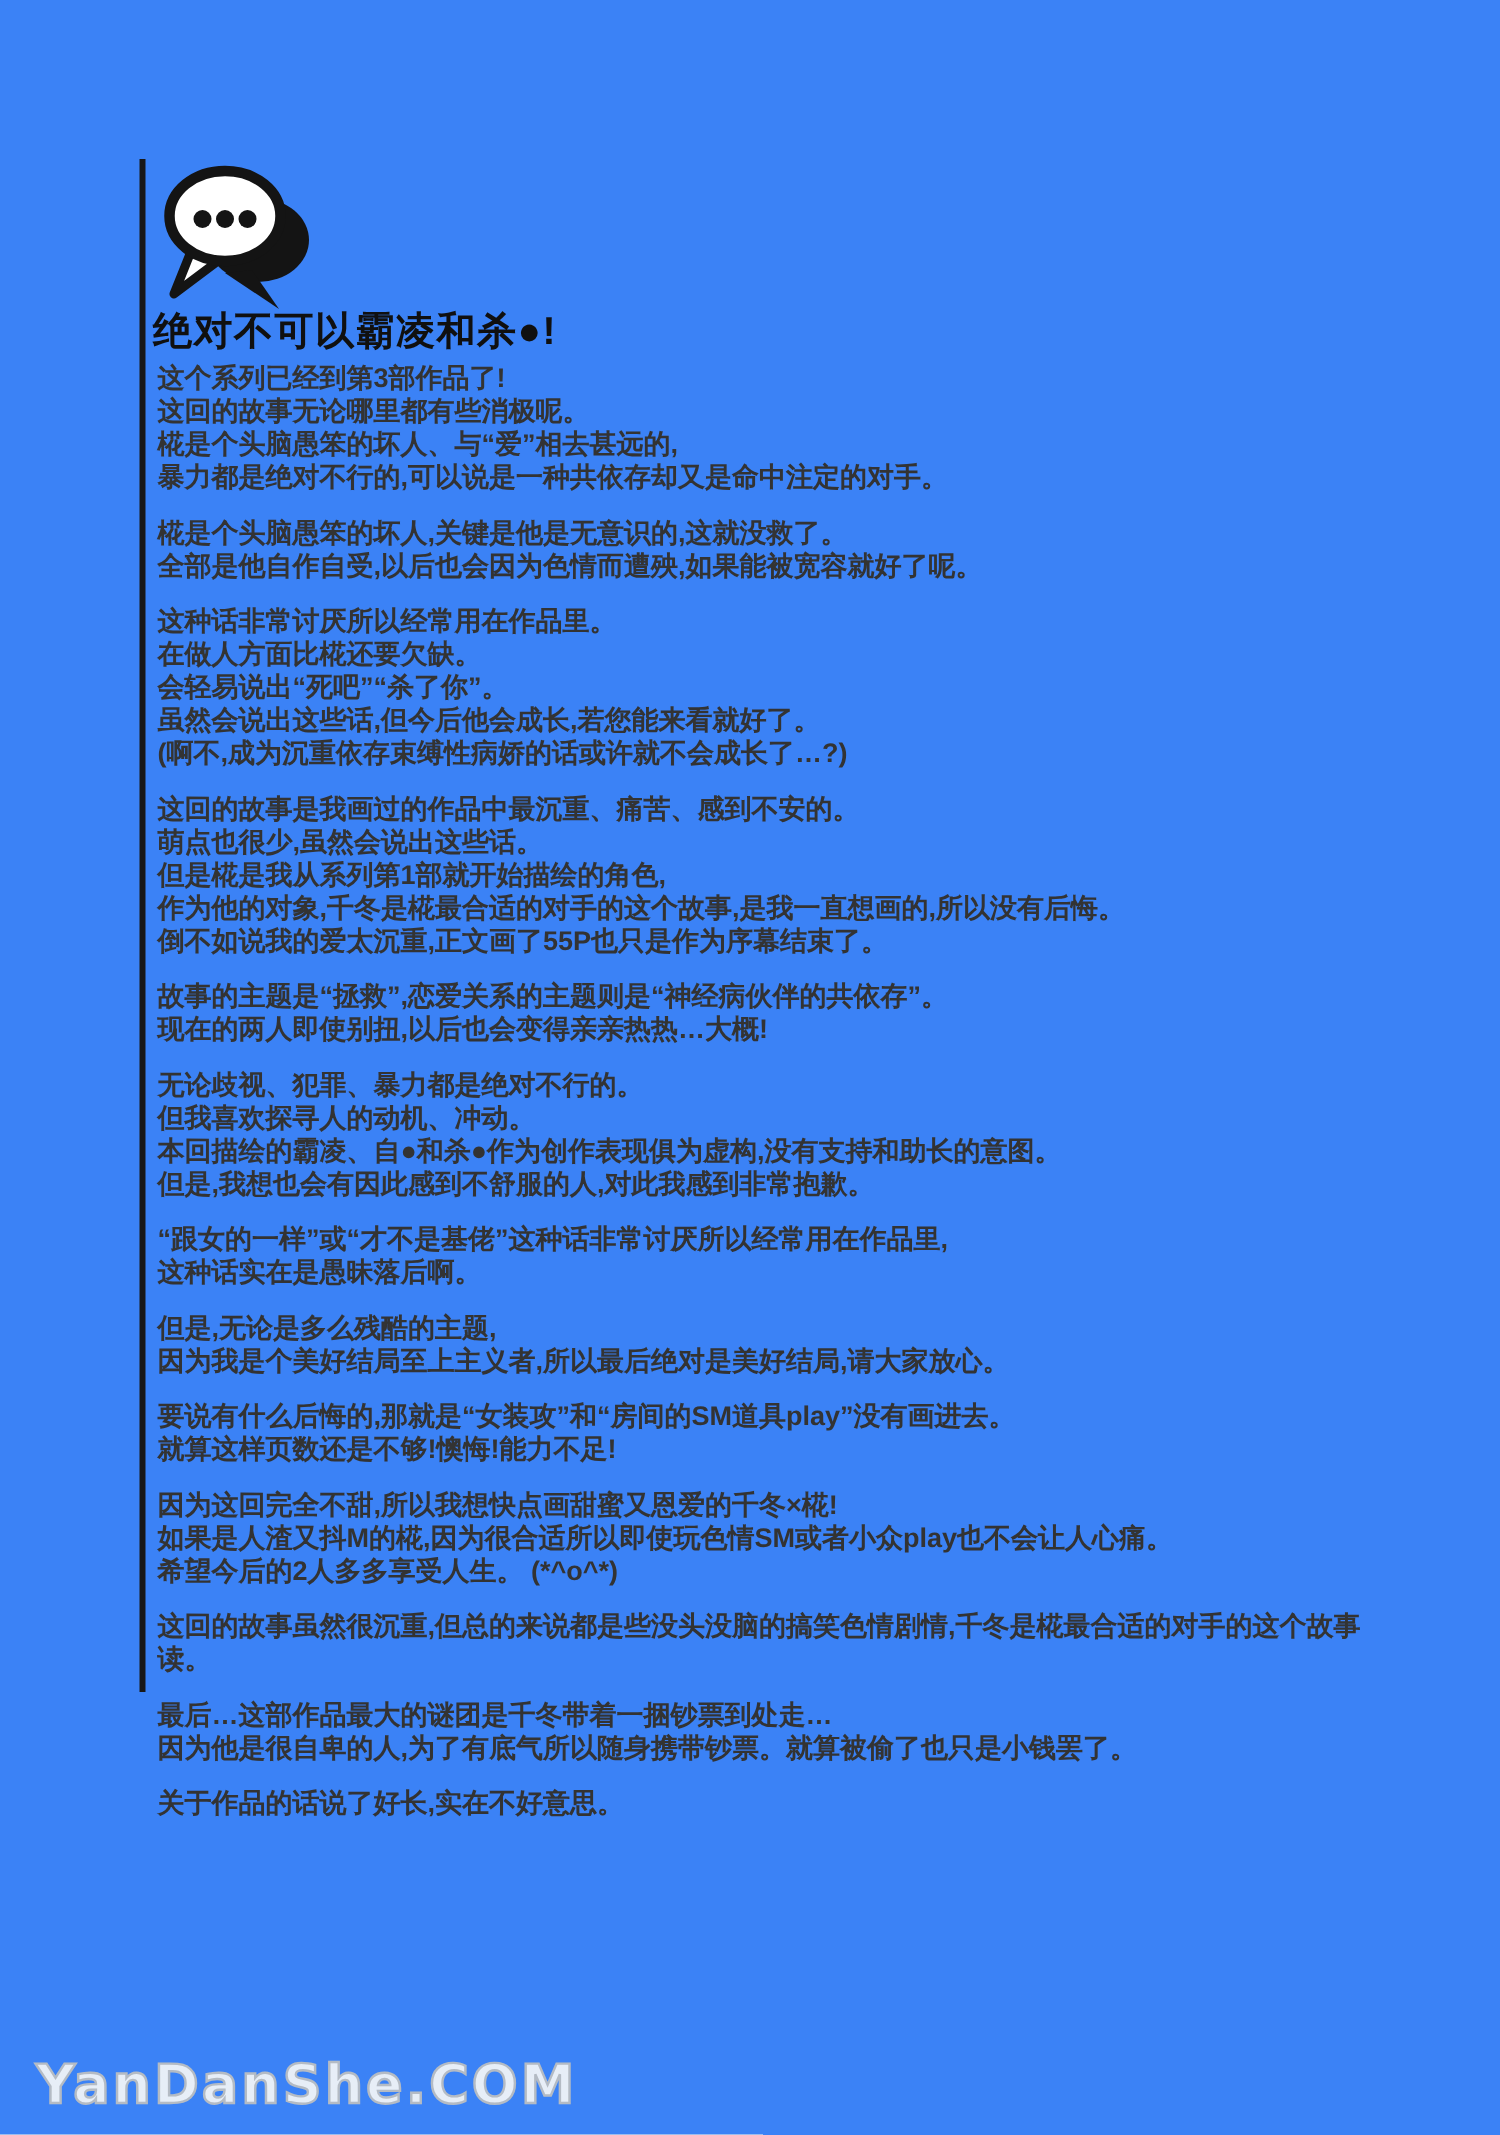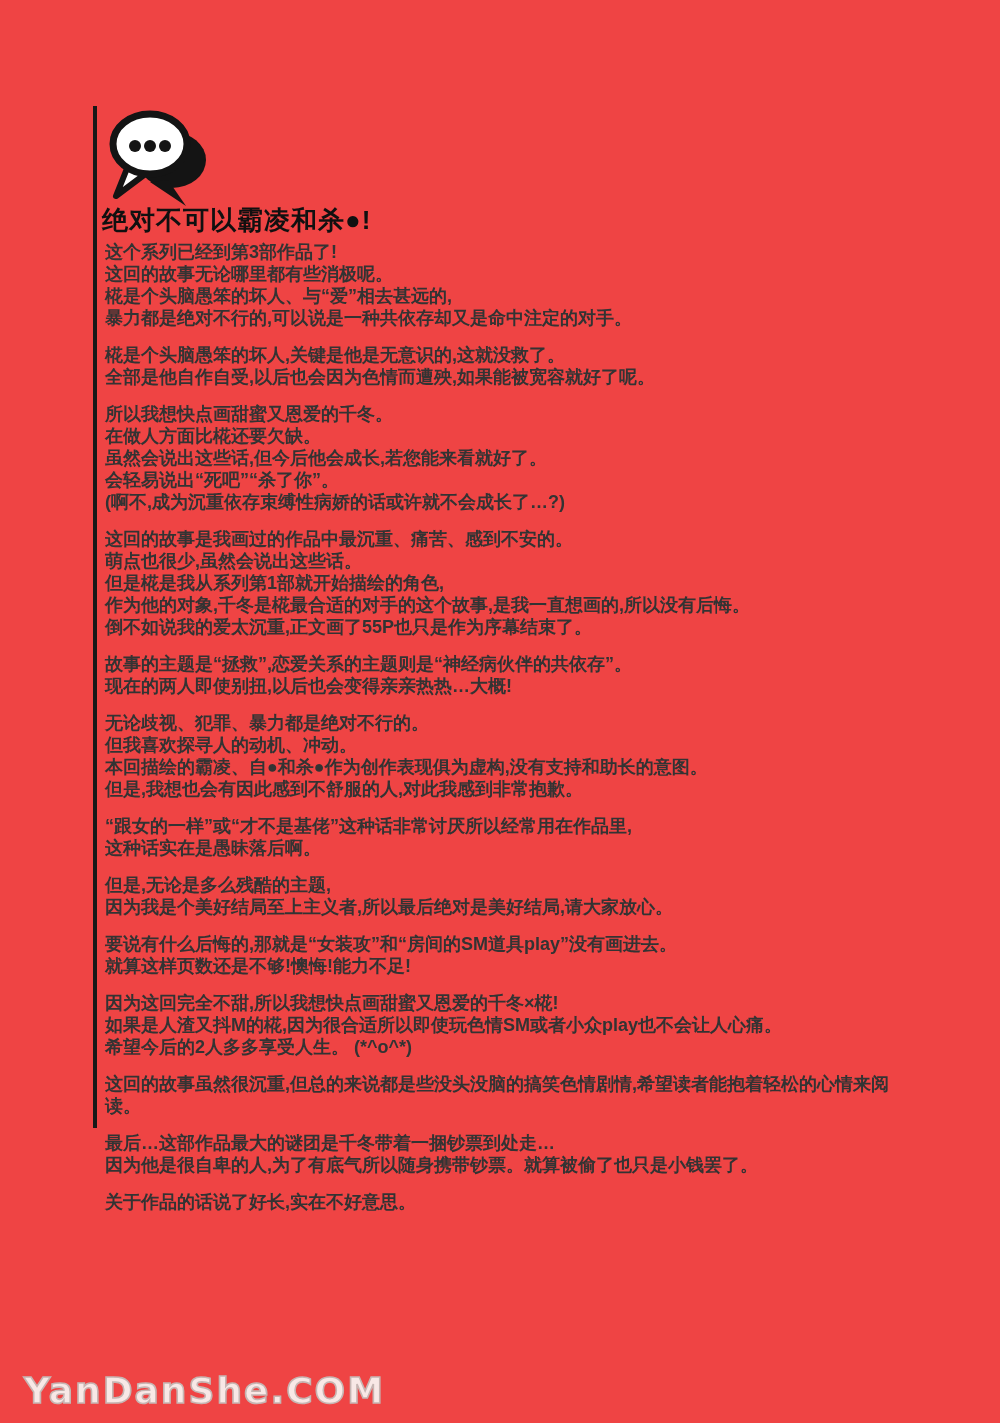--- a/index.html
+++ b/index.html
@@ -1,19 +1,19 @@
 <!DOCTYPE html>
 <html><head>
 <meta charset="utf-8">
 <style>
   html,body{margin:0;padding:0;background:#e9e9e8;}
   .page{
     position:relative;
     width:1000px;height:1423px;
-    background:#ef4444;
+    background:#3b82f6;
     font-family:"Liberation Sans","DejaVu Sans",sans-serif;
     overflow:hidden;
     margin:0 auto;
   }
   .rule{
     position:absolute;left:93px;top:106px;
     width:4px;height:1022px;background:#181818;
   }
   .icon-wrap{
     position:absolute;left:108px;top:102px;
@@ -71,24 +71,24 @@
         <div class="line">这个系列已经到第3部作品了!</div>
         <div class="line">这回的故事无论哪里都有些消极呢。</div>
         <div class="line">椛是个头脑愚笨的坏人、与“爱”相去甚远的,</div>
         <div class="line">暴力都是绝对不行的,可以说是一种共依存却又是命中注定的对手。</div>
       </div>
       <div class="para">
         <div class="line">椛是个头脑愚笨的坏人,关键是他是无意识的,这就没救了。</div>
         <div class="line">全部是他自作自受,以后也会因为色情而遭殃,如果能被宽容就好了呢。</div>
       </div>
       <div class="para">
-        <div class="line">所以我想快点画甜蜜又恩爱的千冬。</div>
+        <div class="line">这种话非常讨厌所以经常用在作品里。</div>
         <div class="line">在做人方面比椛还要欠缺。</div>
+        <div class="line">会轻易说出“死吧”“杀了你”。</div>
         <div class="line">虽然会说出这些话,但今后他会成长,若您能来看就好了。</div>
-        <div class="line">会轻易说出“死吧”“杀了你”。</div>
         <div class="line">(啊不,成为沉重依存束缚性病娇的话或许就不会成长了…?)</div>
       </div>
       <div class="para">
         <div class="line">这回的故事是我画过的作品中最沉重、痛苦、感到不安的。</div>
         <div class="line">萌点也很少,虽然会说出这些话。</div>
         <div class="line">但是椛是我从系列第1部就开始描绘的角色,</div>
         <div class="line">作为他的对象,千冬是椛最合适的对手的这个故事,是我一直想画的,所以没有后悔。</div>
         <div class="line">倒不如说我的爱太沉重,正文画了55P也只是作为序幕结束了。</div>
       </div>
       <div class="para">
@@ -112,21 +112,21 @@
       <div class="para">
         <div class="line">要说有什么后悔的,那就是“女装攻”和“房间的SM道具play”没有画进去。</div>
         <div class="line">就算这样页数还是不够!懊悔!能力不足!</div>
       </div>
       <div class="para">
         <div class="line">因为这回完全不甜,所以我想快点画甜蜜又恩爱的千冬×椛!</div>
         <div class="line">如果是人渣又抖M的椛,因为很合适所以即使玩色情SM或者小众play也不会让人心痛。</div>
         <div class="line">希望今后的2人多多享受人生。 (*^o^*)</div>
       </div>
       <div class="para">
-        <div class="line">这回的故事虽然很沉重,但总的来说都是些没头没脑的搞笑色情剧情,希望读者能抱着轻松的心情来阅</div>
+        <div class="line">这回的故事虽然很沉重,但总的来说都是些没头没脑的搞笑色情剧情,千冬是椛最合适的对手的这个故事</div>
         <div class="line">读。</div>
       </div>
       <div class="para">
         <div class="line">最后…这部作品最大的谜团是千冬带着一捆钞票到处走…</div>
         <div class="line">因为他是很自卑的人,为了有底气所以随身携带钞票。就算被偷了也只是小钱罢了。</div>
       </div>
       <div class="para">
         <div class="line">关于作品的话说了好长,实在不好意思。</div>
       </div>
     </div>

